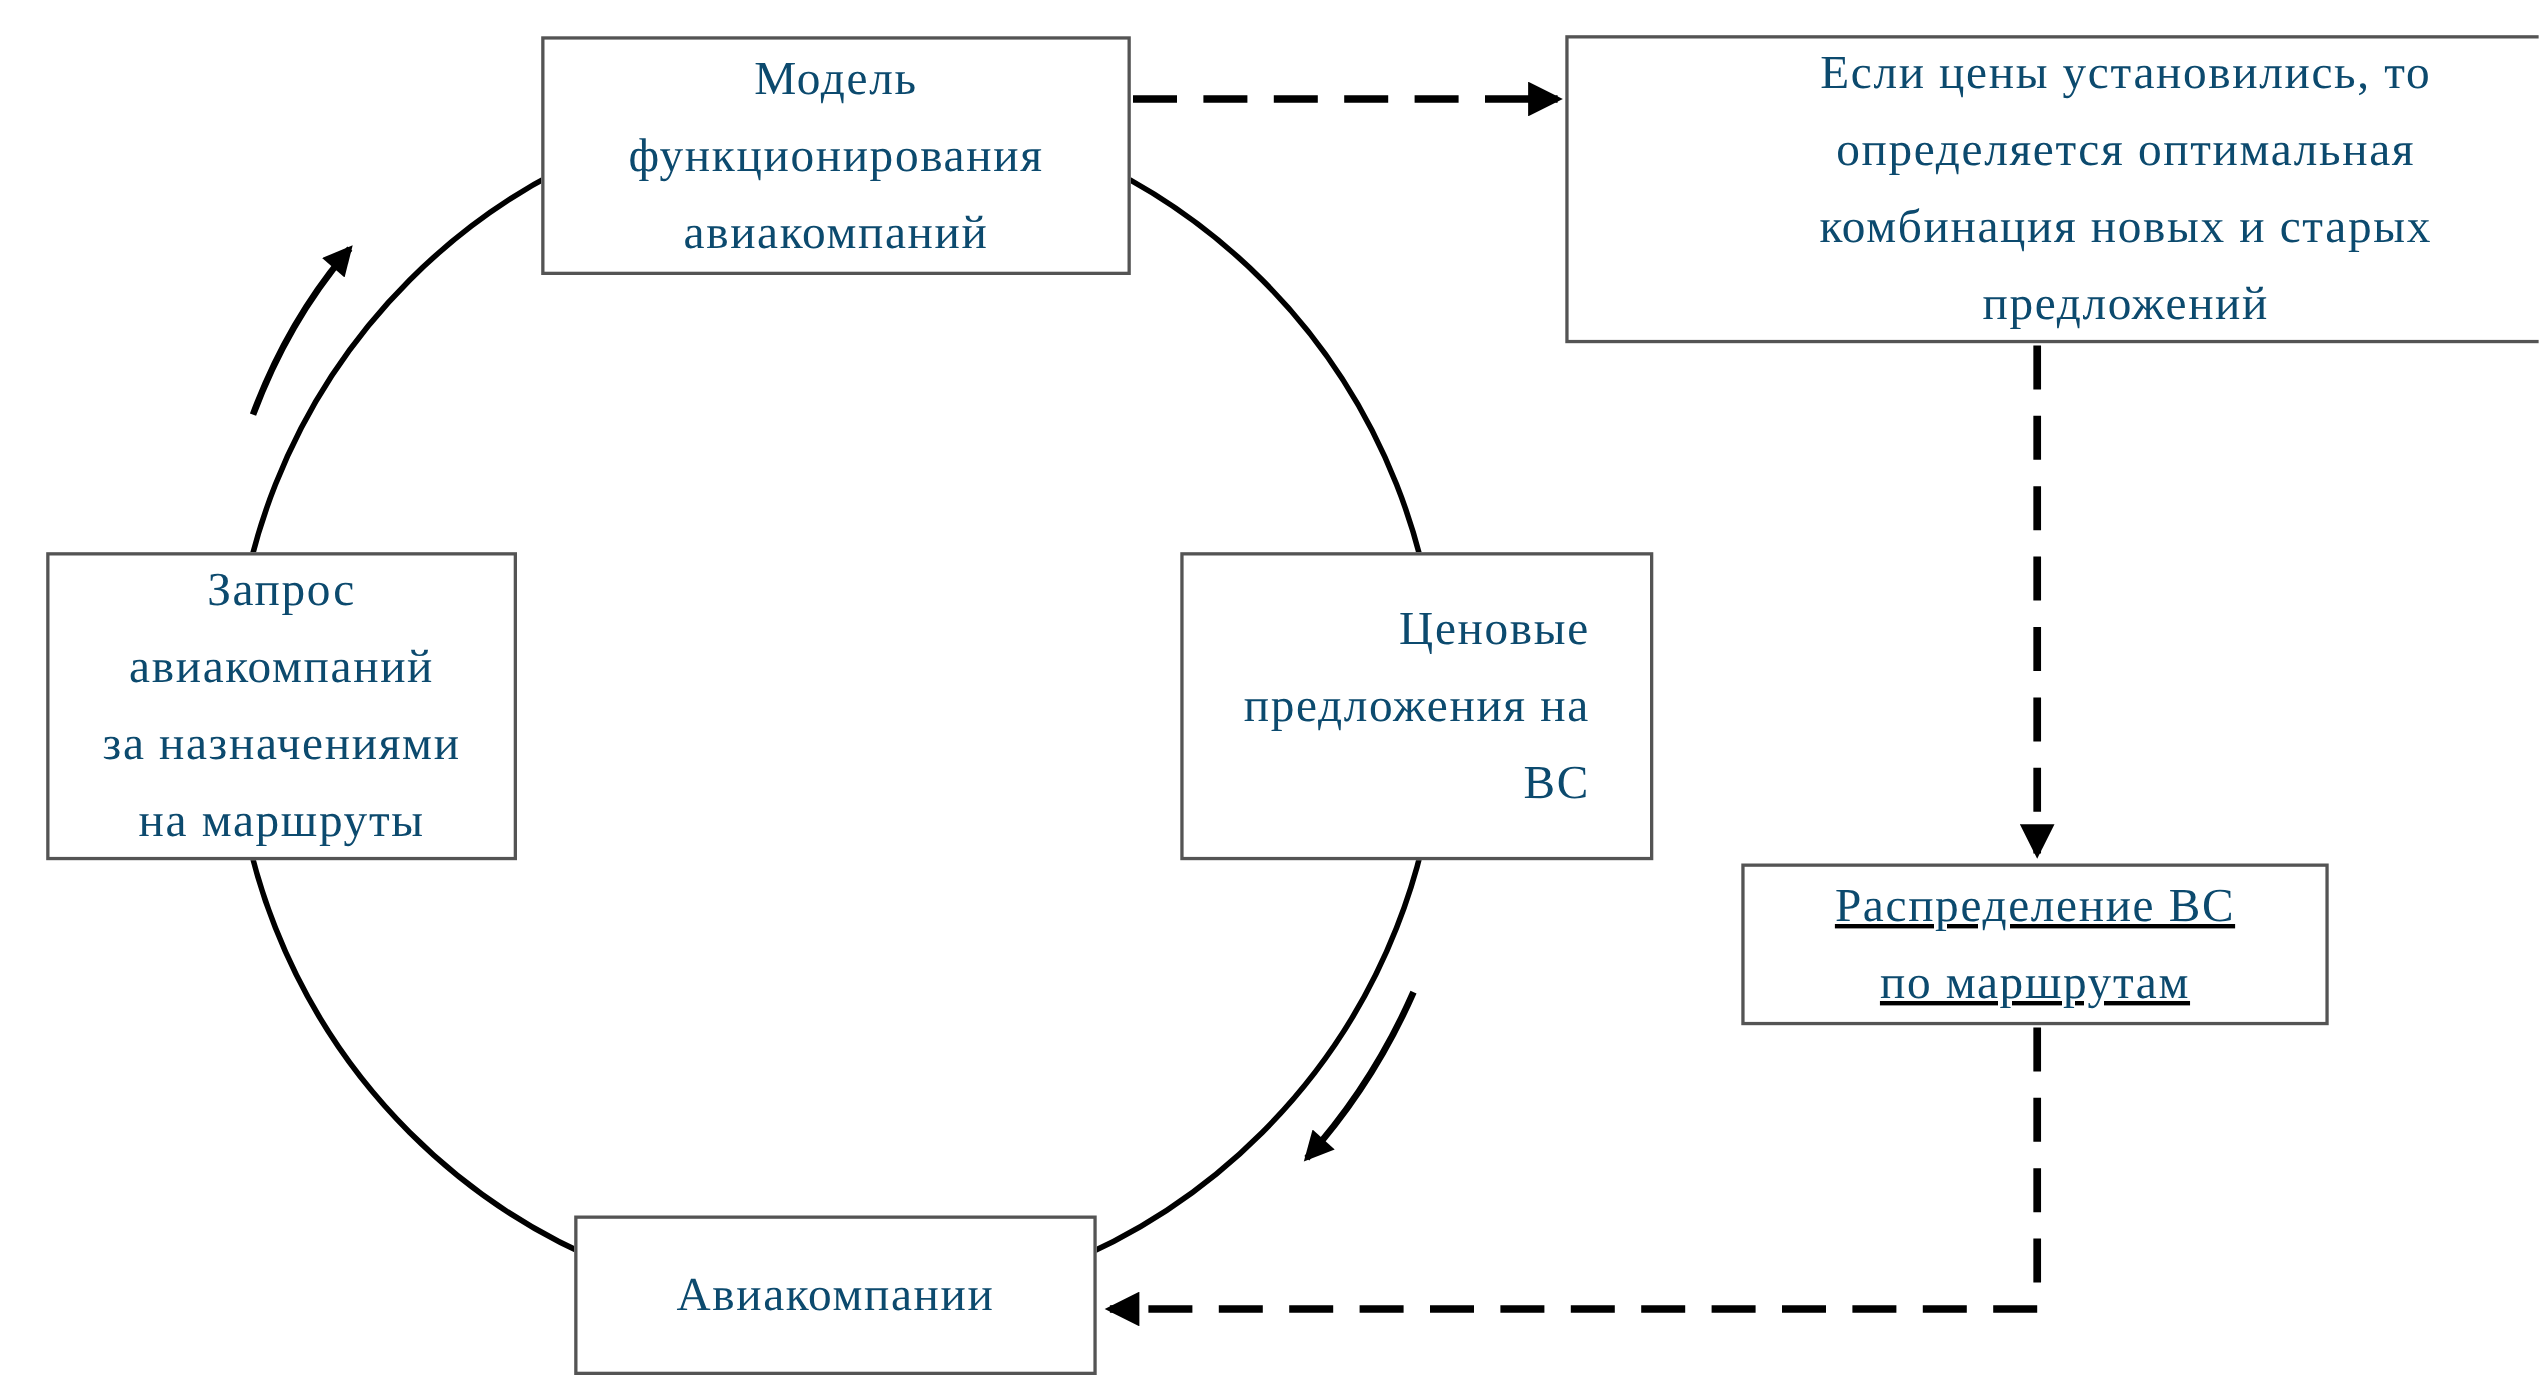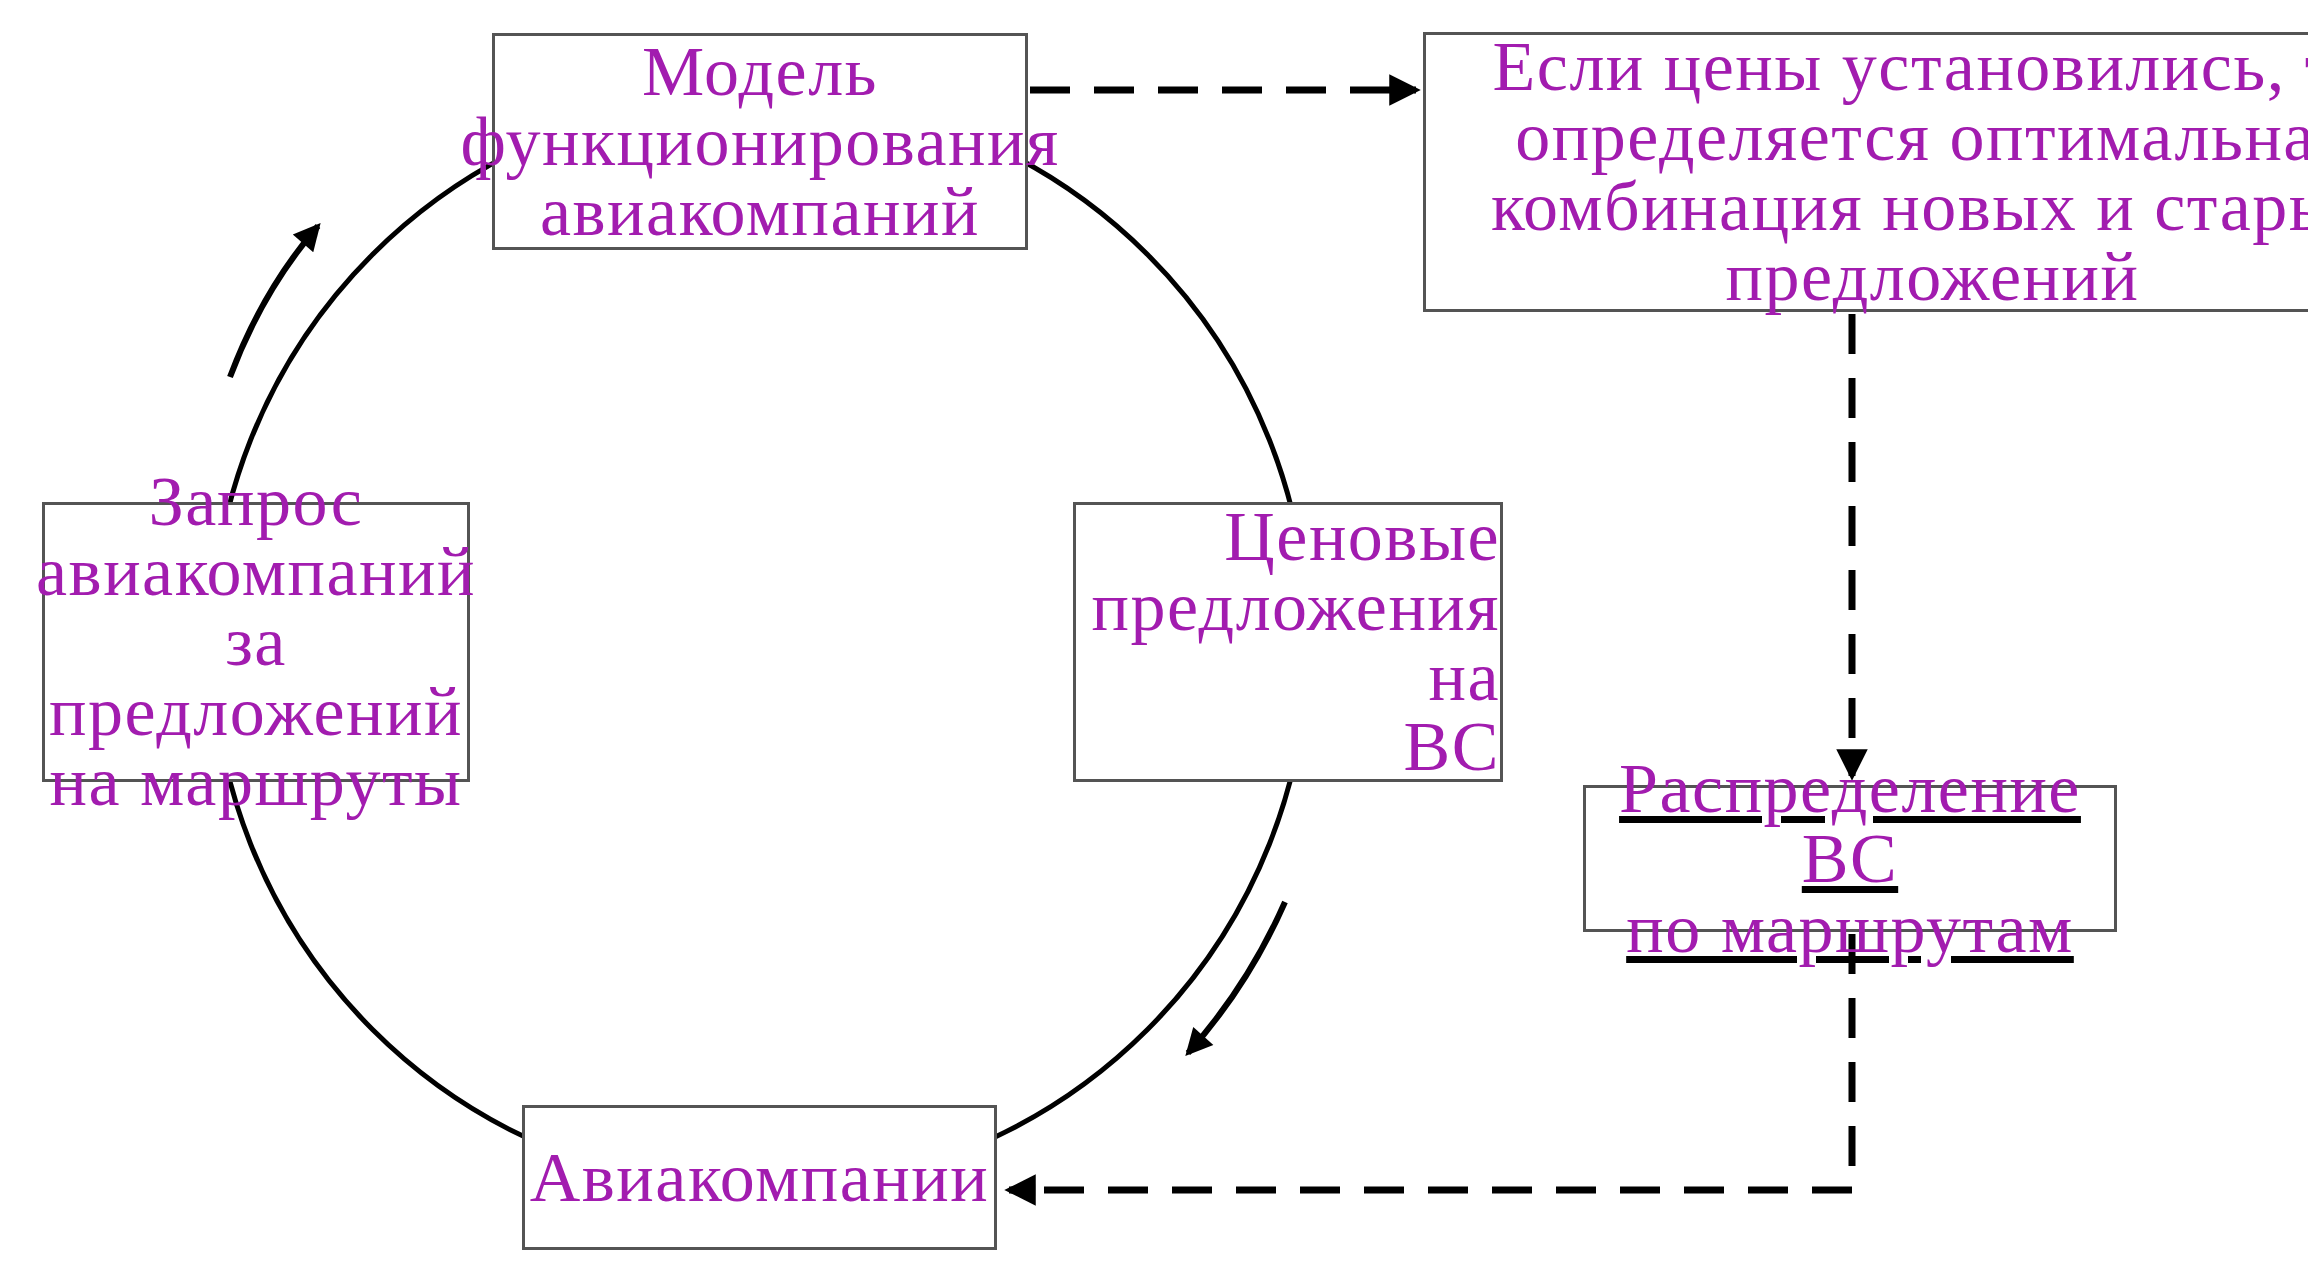--- a/index.html
+++ b/index.html
@@ -27,24 +27,24 @@
     box-sizing: border-box;
     background: #ffffff;
     border: 3px solid #545454;
     display: flex;
     align-items: center;
     justify-content: center;
     text-align: center;
   }
   .node-label {
     white-space: pre-line;
-    font-size: 70px;
+    font-size: 43px;
     line-height: 70px;
     letter-spacing: 1.5px;
-    color: #a21caf;
+    color: #0c4a6e;
   }
   
   #box-model        { left: 492px;  top: 33px;   width: 536px; height: 217px; }
   #box-condition    { left: 1423px; top: 32px;   width: 995px; height: 280px; padding-left: 24px; }
   #box-request      { left: 42px;   top: 502px;  width: 428px; height: 280px; }
   #box-price        { left: 1073px; top: 502px;  width: 430px; height: 280px; text-align: right; }
   #box-distribution { left: 1583px; top: 785px;  width: 534px; height: 147px; text-decoration: underline; }
   #box-airlines     { left: 522px;  top: 1105px; width: 475px; height: 145px; }
 </style>
 </head>
@@ -81,21 +81,21 @@
   <div class="node" id="box-condition">
     <span class="node-label">Если цены установились, то
 определяется оптимальная
 комбинация новых и старых
 предложений</span>
   </div>
 
   <div class="node" id="box-request">
     <span class="node-label">Запрос
 авиакомпаний
-за предложений
+за назначениями
 на маршруты</span>
   </div>
 
   <div class="node" id="box-price">
     <span class="node-label">Ценовые
 предложения на
 ВС</span>
   </div>
 
   <div class="node" id="box-distribution">

